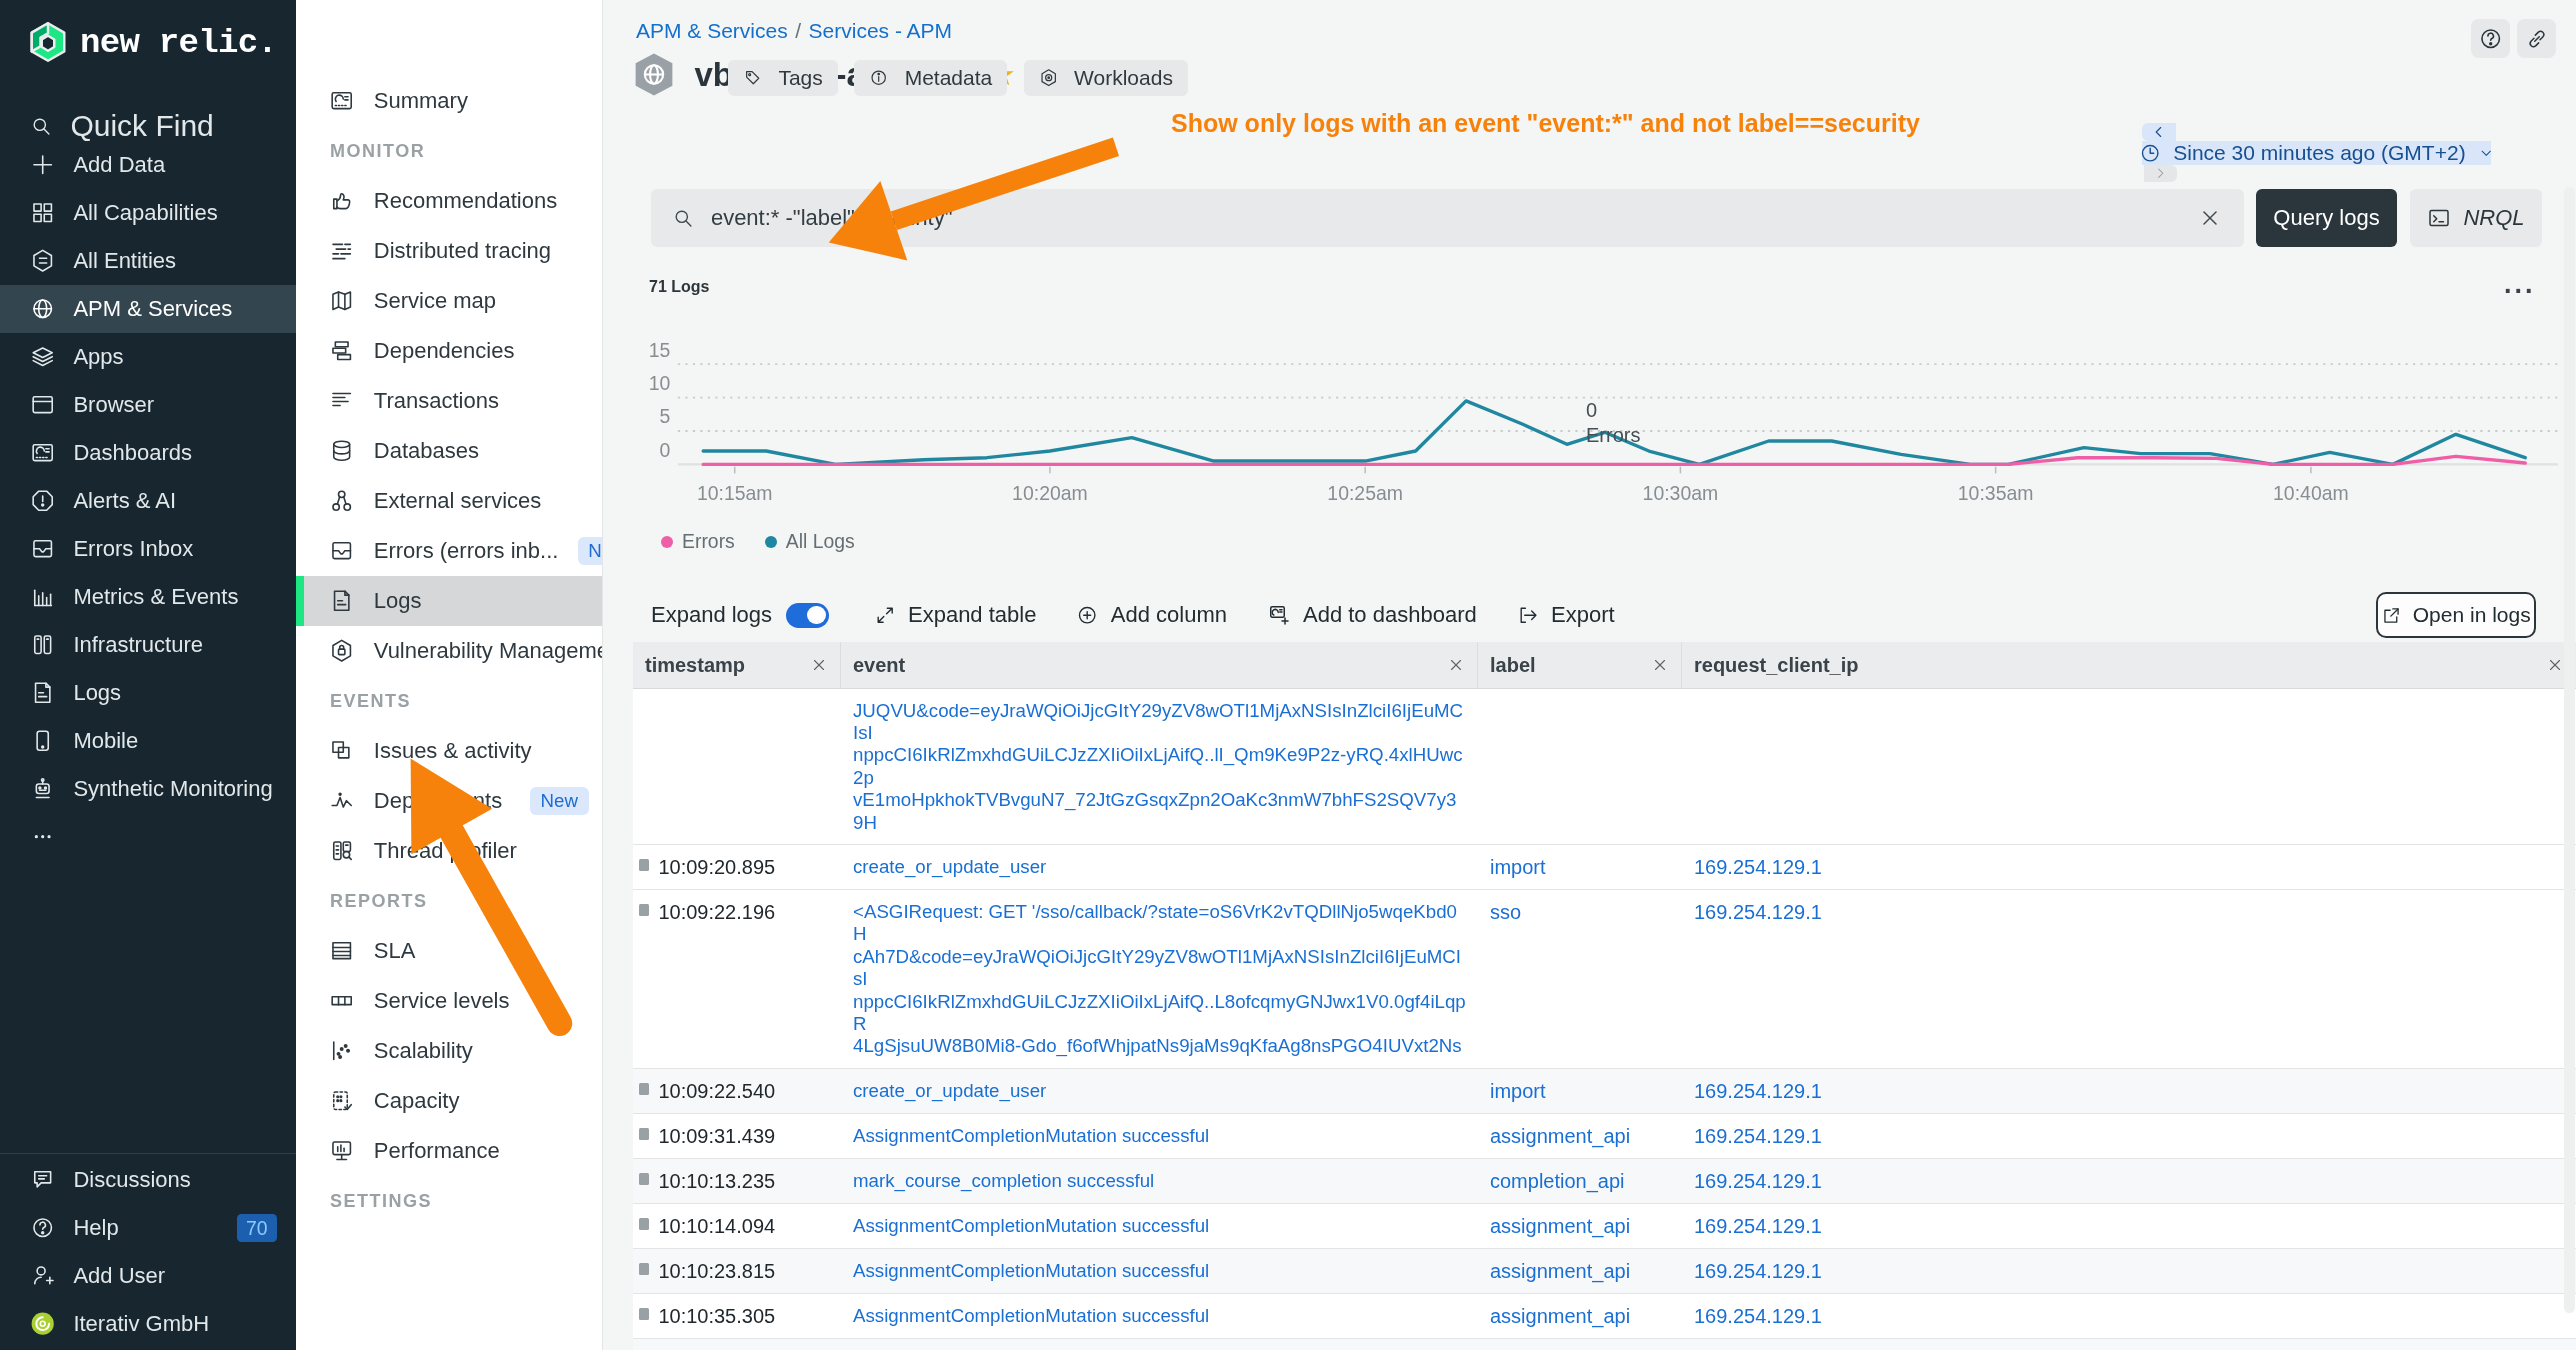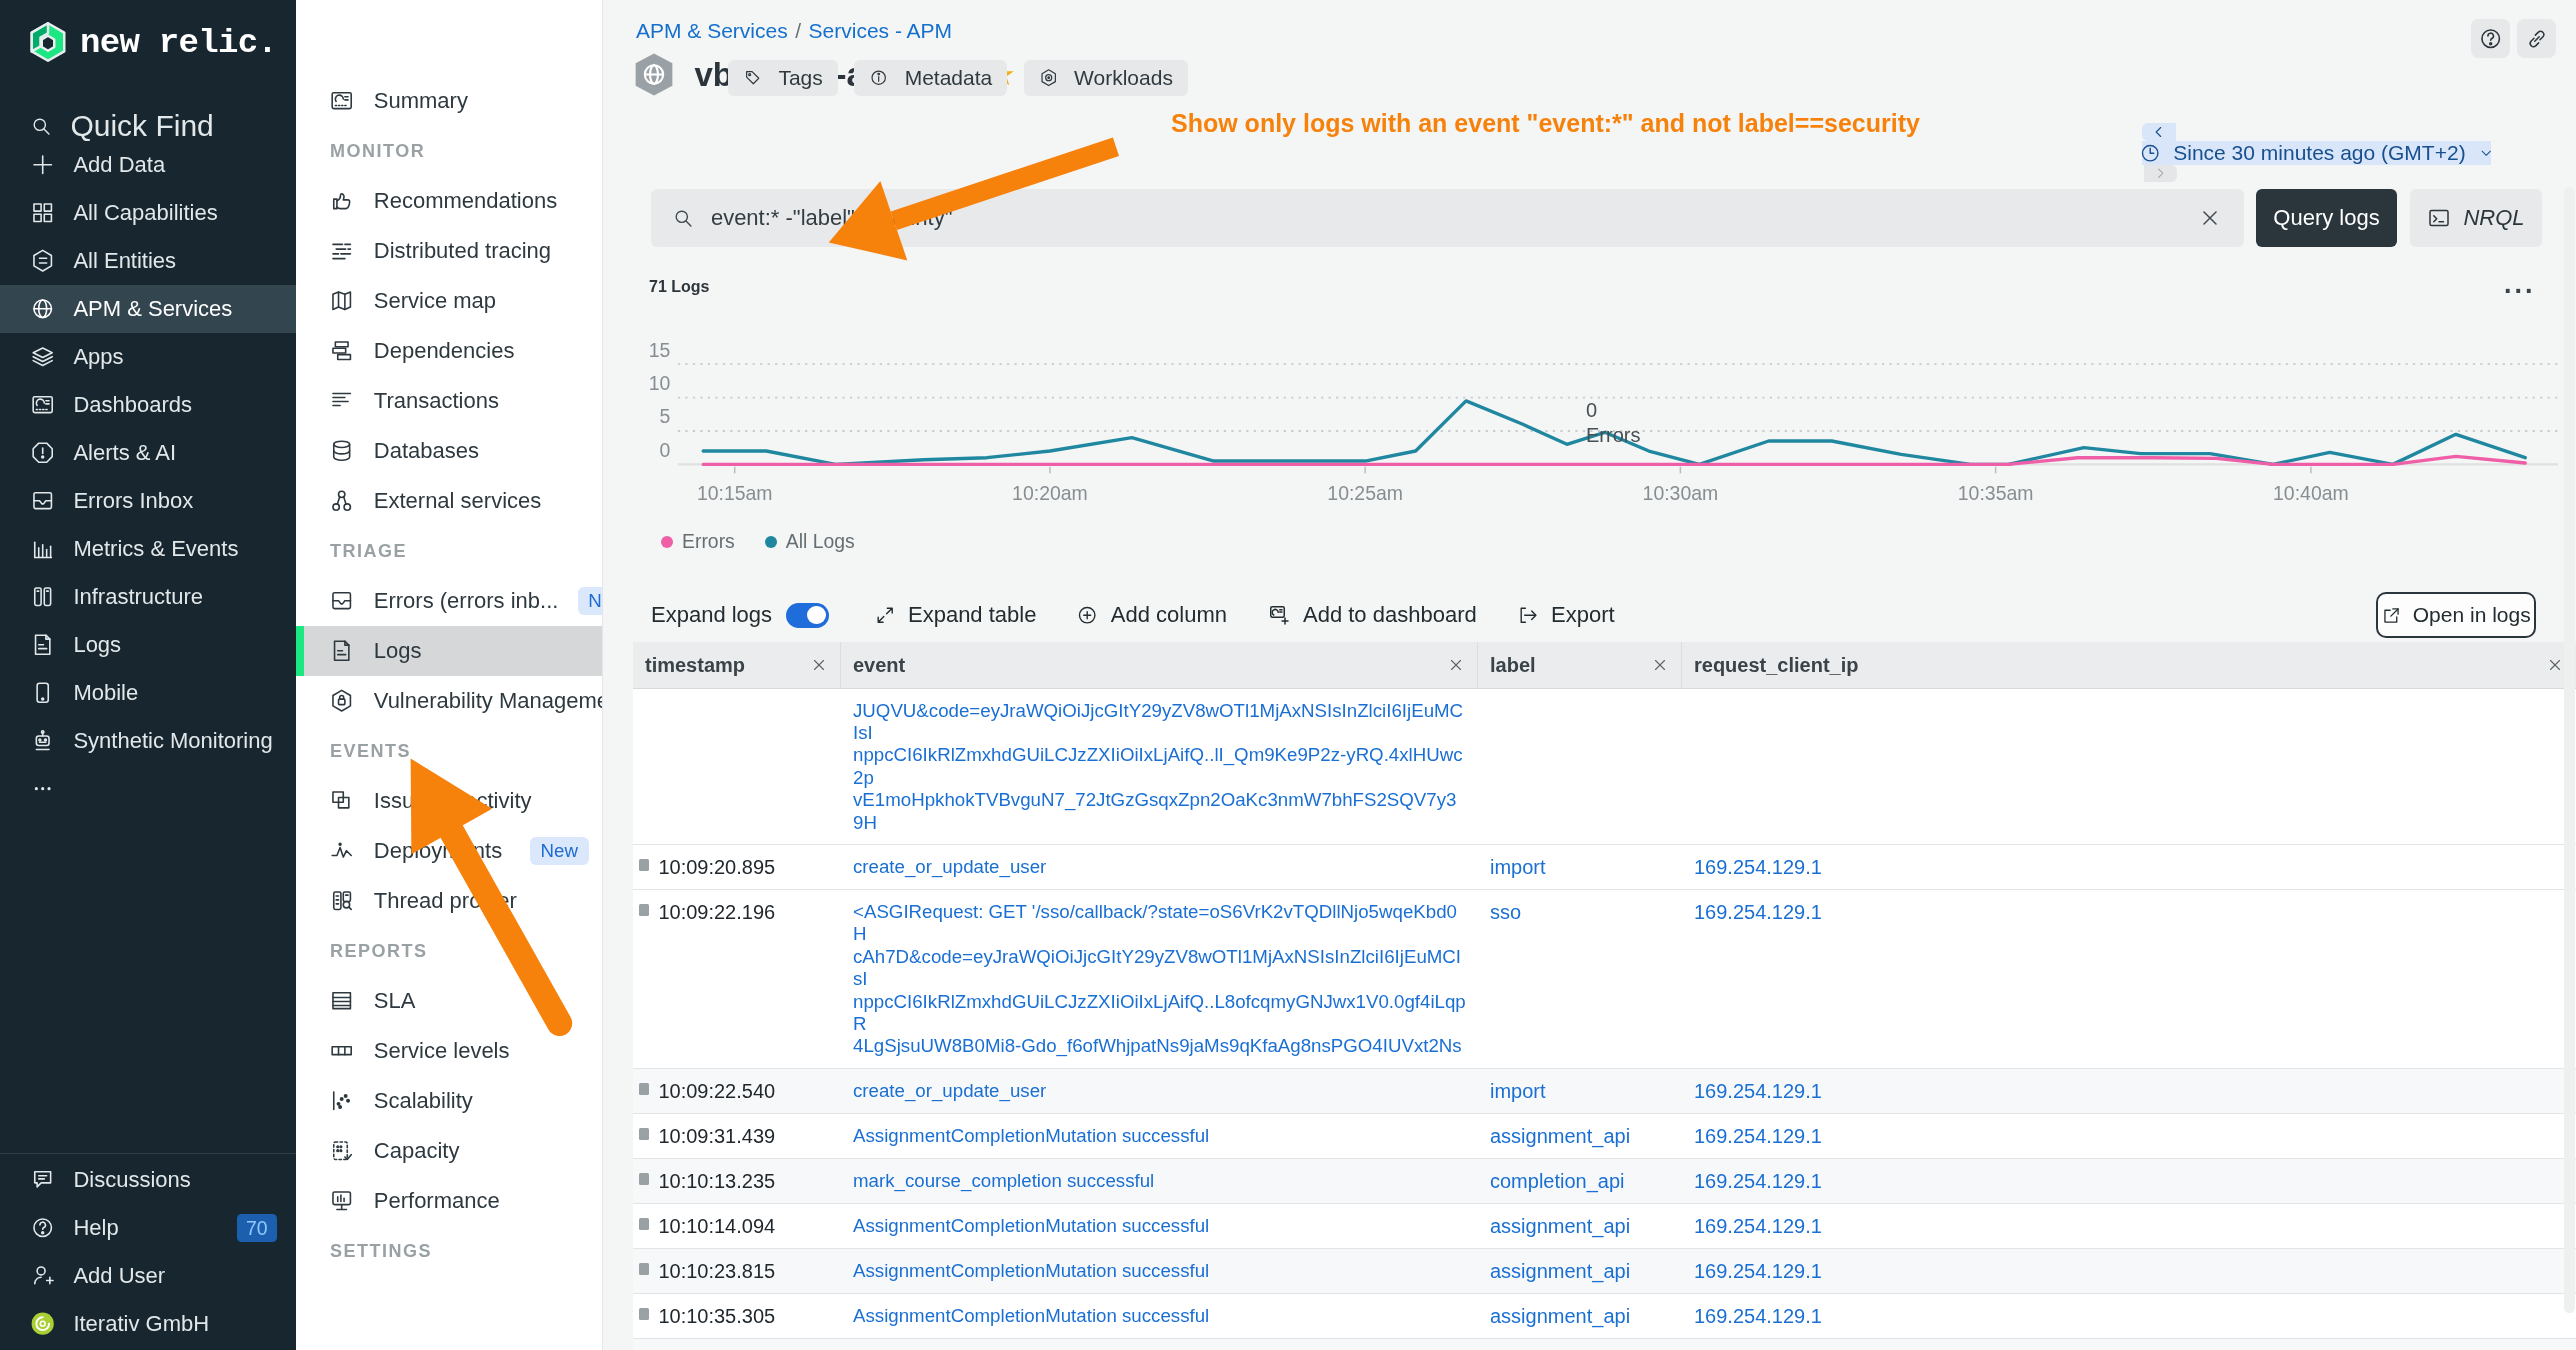--- a/index.html
+++ b/index.html
@@ -163,20 +163,29 @@
               <path d="M4 16 L16 22 L28 16"></path>
               <path d="M4 21 L16 27 L28 21"></path>
             </svg>
           </span>
           <span class="lbl">Apps</span>
         </div>
         <div class="side-item">
           <span class="ic">
             <svg width="25.4" height="25.4" viewBox="0 0 32 32" fill="none" stroke="currentColor" stroke-width="2" stroke-linecap="round" stroke-linejoin="round">
               <rect x="4" y="6" width="24" height="20" rx="2"></rect>
+              <line x1="4" y1="12" x2="28" y2="12"></line>
+            </svg>
+          </span>
+          <span class="lbl">Browser</span>
+        </div>
+        <div class="side-item">
+          <span class="ic">
+            <svg width="25.4" height="25.4" viewBox="0 0 32 32" fill="none" stroke="currentColor" stroke-width="2" stroke-linecap="round" stroke-linejoin="round">
+              <rect x="4" y="6" width="24" height="20" rx="2"></rect>
               <path d="M9 17 a5 5 0 1 1 9 -3"></path>
               <line x1="20" y1="11" x2="24" y2="11"></line>
               <line x1="20" y1="15" x2="24" y2="15"></line>
               <line x1="8" y1="22" x2="24" y2="22" stroke-dasharray="1.5 2.5"></line>
             </svg>
           </span>
           <span class="lbl">Dashboards</span>
         </div>
         <div class="side-item">
           <span class="ic">
@@ -396,21 +405,20 @@
           <svg width="25.4" height="25.4" viewBox="0 0 32 32" fill="none" stroke="currentColor" stroke-width="2" stroke-linecap="round" stroke-linejoin="round">
             <circle cx="9" cy="24" r="4"></circle>
             <circle cx="23" cy="24" r="4"></circle>
             <circle cx="16" cy="8" r="4"></circle>
             <line x1="13.5" y1="11" x2="10.5" y2="20.5"></line>
             <line x1="18.5" y1="11" x2="21.5" y2="20.5"></line>
           </svg>
         </span>
         <span>External services</span>
       </div>
-      <div class="subnav-header">TRIAGE</div>
       <div class="subnav-item">
         <span class="ic">
           <svg width="25.4" height="25.4" viewBox="0 0 32 32" fill="none" stroke="currentColor" stroke-width="2" stroke-linecap="round" stroke-linejoin="round">
             <rect x="5" y="6" width="22" height="20" rx="2"></rect>
             <path d="M5 16 H12 L15 20 H17 L20 16 H27"></path>
           </svg>
         </span>
         <span>Errors (errors inb...</span>
         <span class="badge-new">New</span>
       </div>

